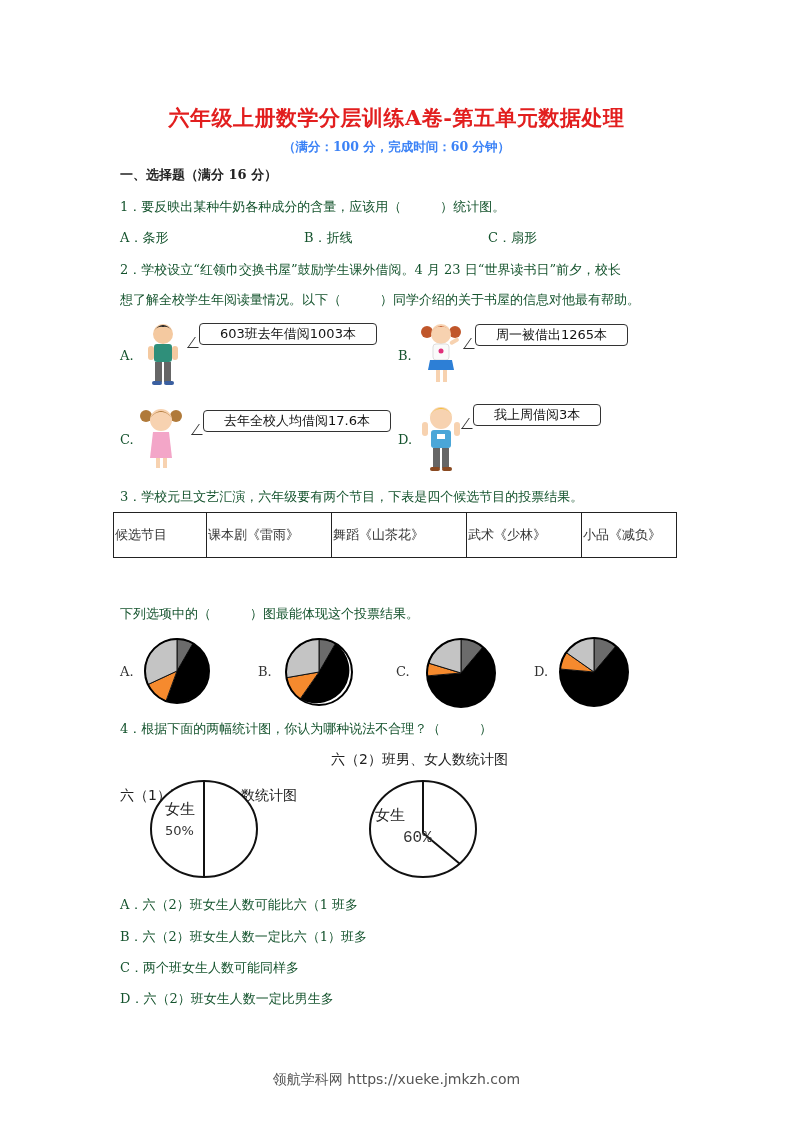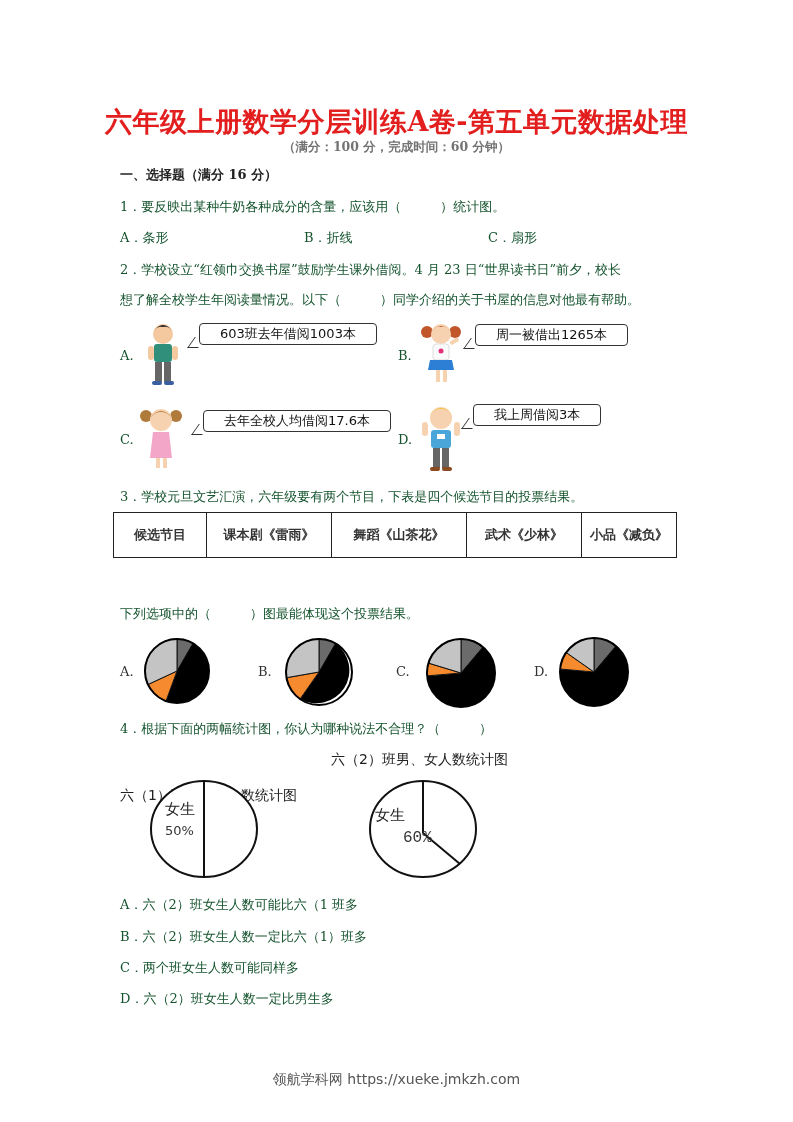--- a/index.html
+++ b/index.html
@@ -1,25 +1,25 @@
 <!DOCTYPE html>
 <html><head>
 <meta charset="utf-8">
 <style>
   html, body { margin: 0; padding: 0; background: #ffffff; }
   body { width: 793px; height: 1122px; position: relative; font-family: "DejaVu Serif", "Liberation Serif", serif; color: #222; overflow: hidden; }
   .abs { position: absolute; }
-  .title { left: 0; width: 793px; top: 104px; text-align: center; color: #e21e1e; font-size: 27px; font-weight: bold; letter-spacing: 0.5px; }
-  .subtitle { left: 0; width: 793px; top: 139px; text-align: center; font-size: 12.5px; font-weight: bold; color: #737373; }
+  .title { left: 0; width: 793px; top: 104px; text-align: center; color: #e21e1e; font-size: 21px; font-weight: bold; letter-spacing: 0.5px; }
+  .subtitle { left: 0; width: 793px; top: 139px; text-align: center; font-size: 12.5px; font-weight: bold; color: #3b82f6; }
   .section { left: 120px; top: 166px; font-size: 13px; font-weight: bold; }
   .line { left: 120px; font-size: 13px; color: #14532d; white-space: nowrap; }
   .bubble { border: 1.3px solid #333; border-radius: 4px; background: #fff; padding: 1px 20px; font-family: "DejaVu Sans", "Liberation Sans", sans-serif; font-size: 13px; color: #111; }
   .bubble::before { content: ""; position: absolute; left: -9px; bottom: -4px; width: 10px; height: 10px; border-left: 1.3px solid #333; border-bottom: 1.3px solid #333; transform: skewX(-35deg); background: transparent; }
   table.votes { border-collapse: collapse; font-size: 13px; color: #333; }
-  table.votes td { border: 1.3px solid #222; text-align: center; height: 42px; font-weight: bold; }
+  table.votes td { border: 1.3px solid #222; height: 42px; }
   .pie-label { font-size: 13px; color: #333; }
   .chart-title { font-family: "DejaVu Sans", "Liberation Sans", sans-serif; font-size: 14px; color: #222; }
   .footer { left: 0; width: 793px; top: 1071px; text-align: center; font-family: "DejaVu Sans", "Liberation Sans", sans-serif; font-size: 14px; color: #555; }
 </style>
 </head>
 <body>
 
 <div class="abs title">六年级上册数学分层训练A卷-第五单元数据处理</div>
 <div class="abs subtitle">（满分：100 分，完成时间：60 分钟）</div>
 

